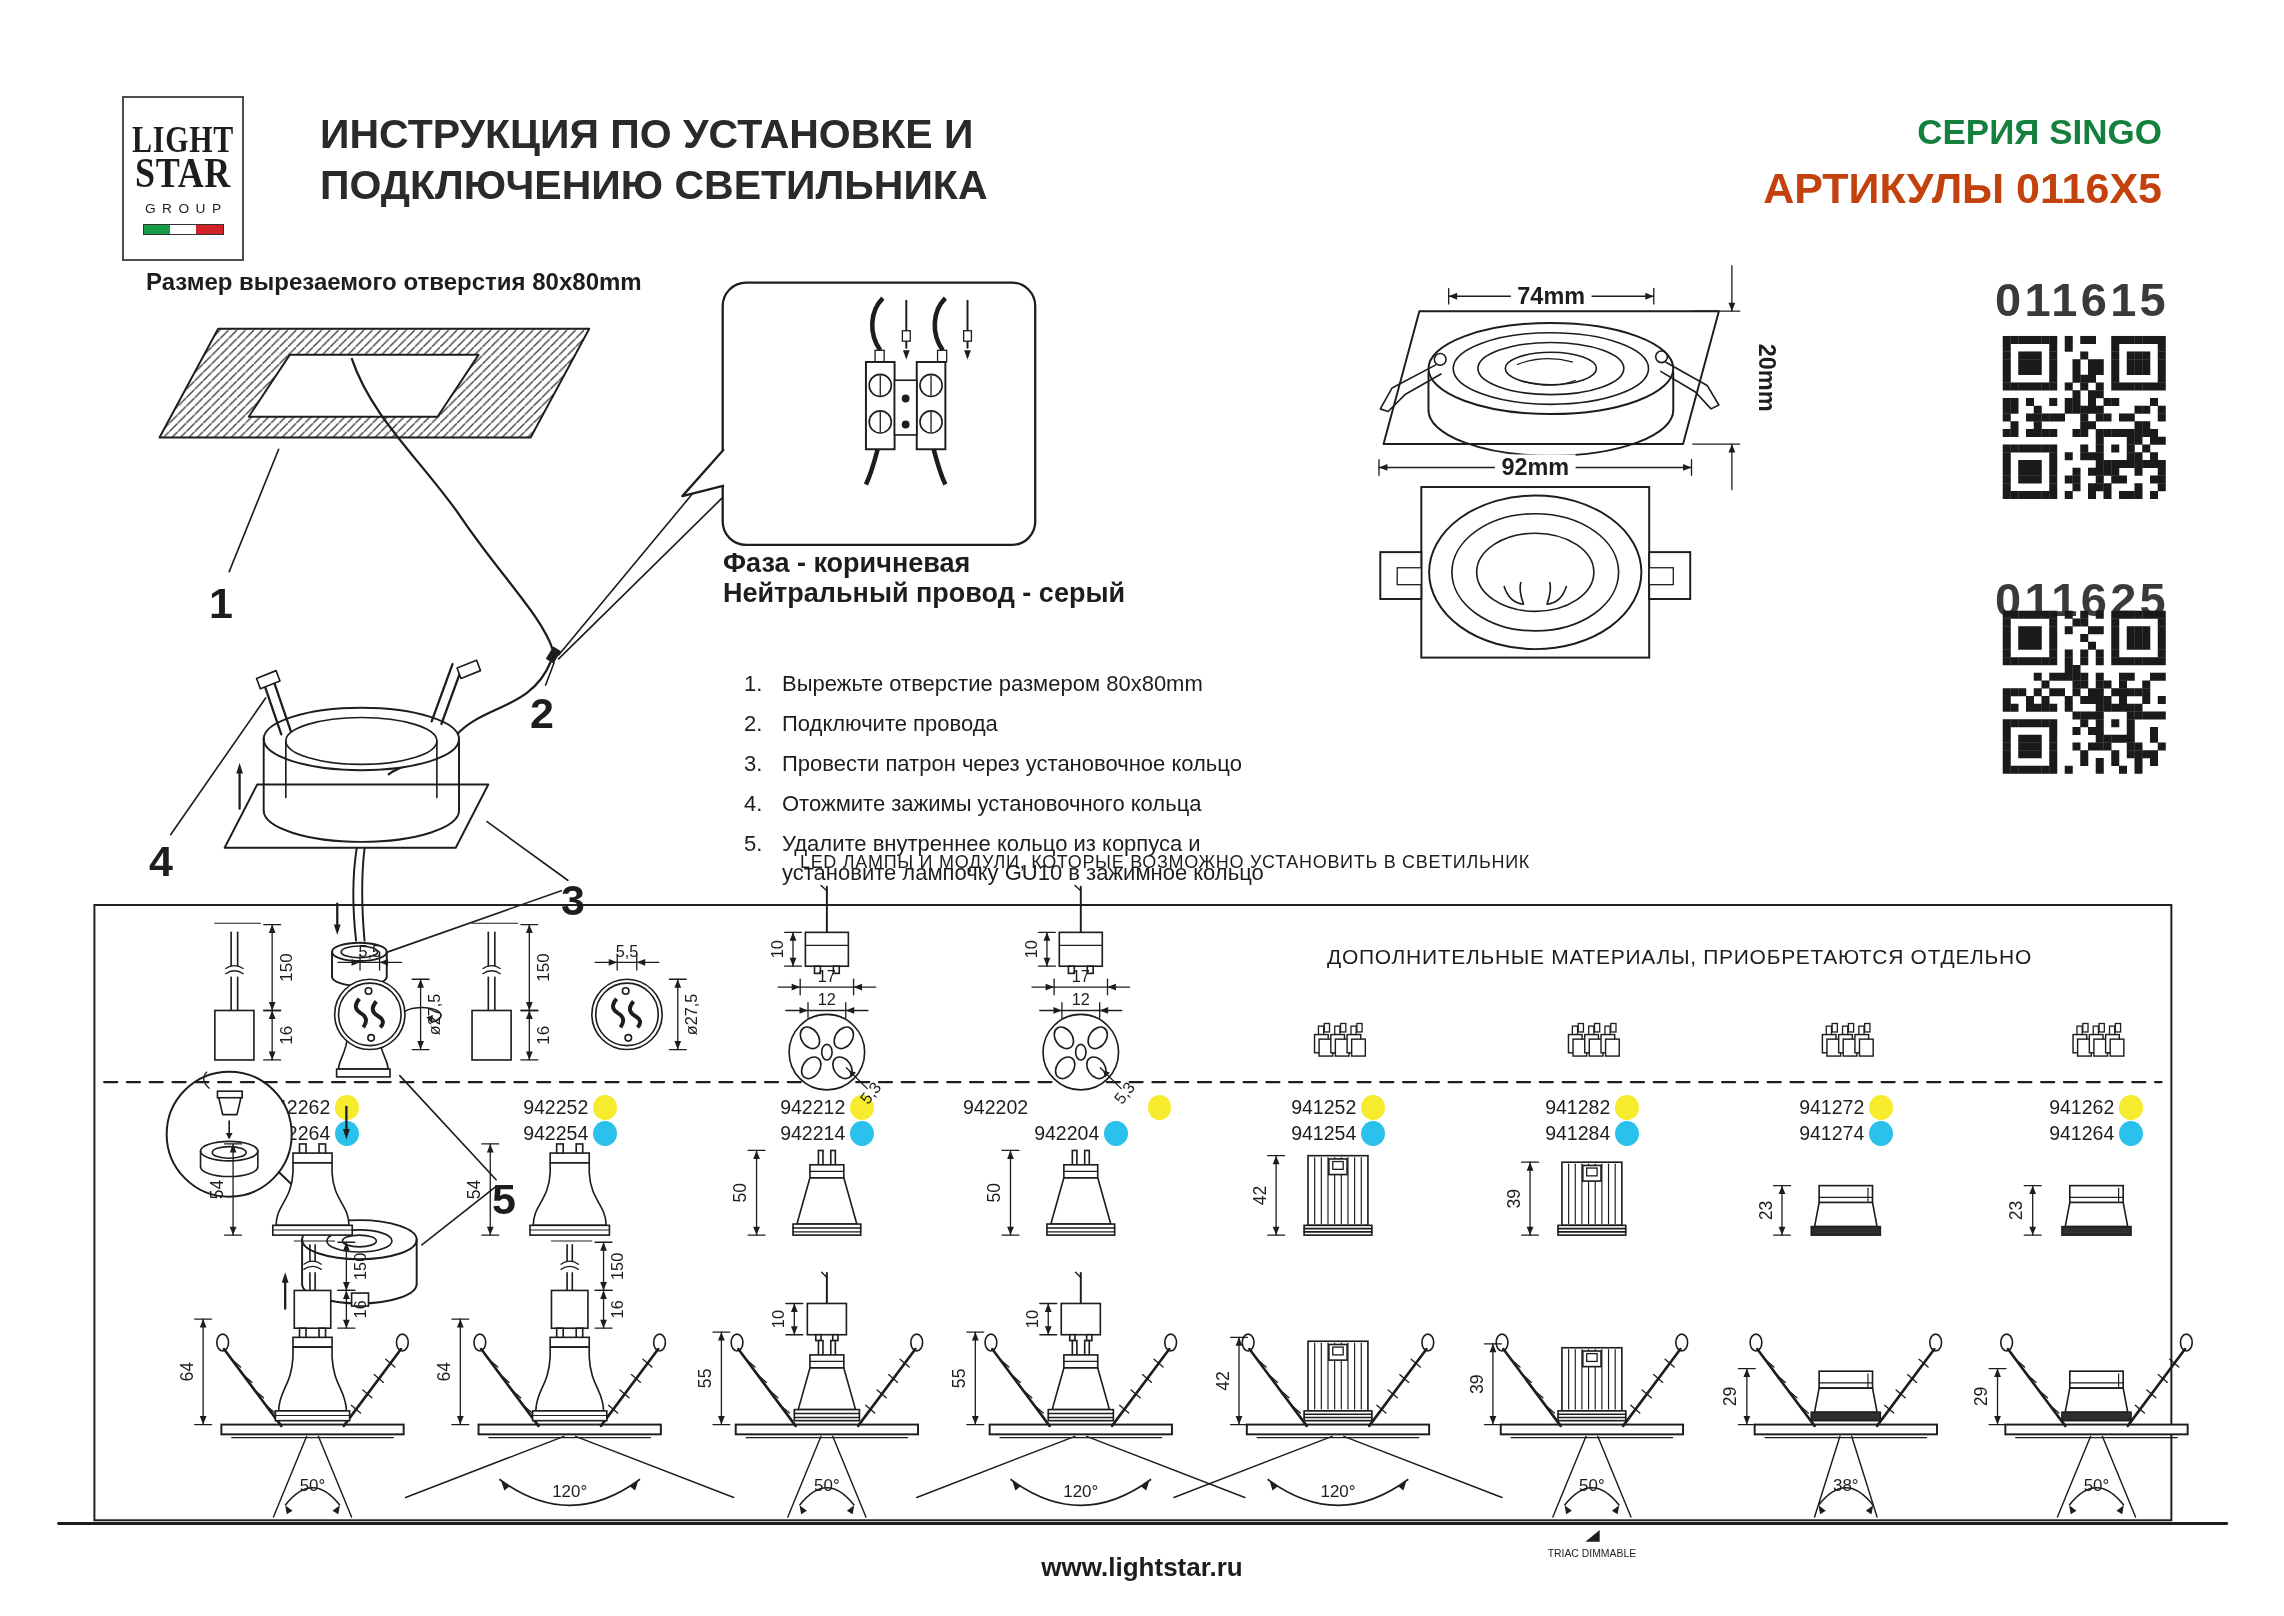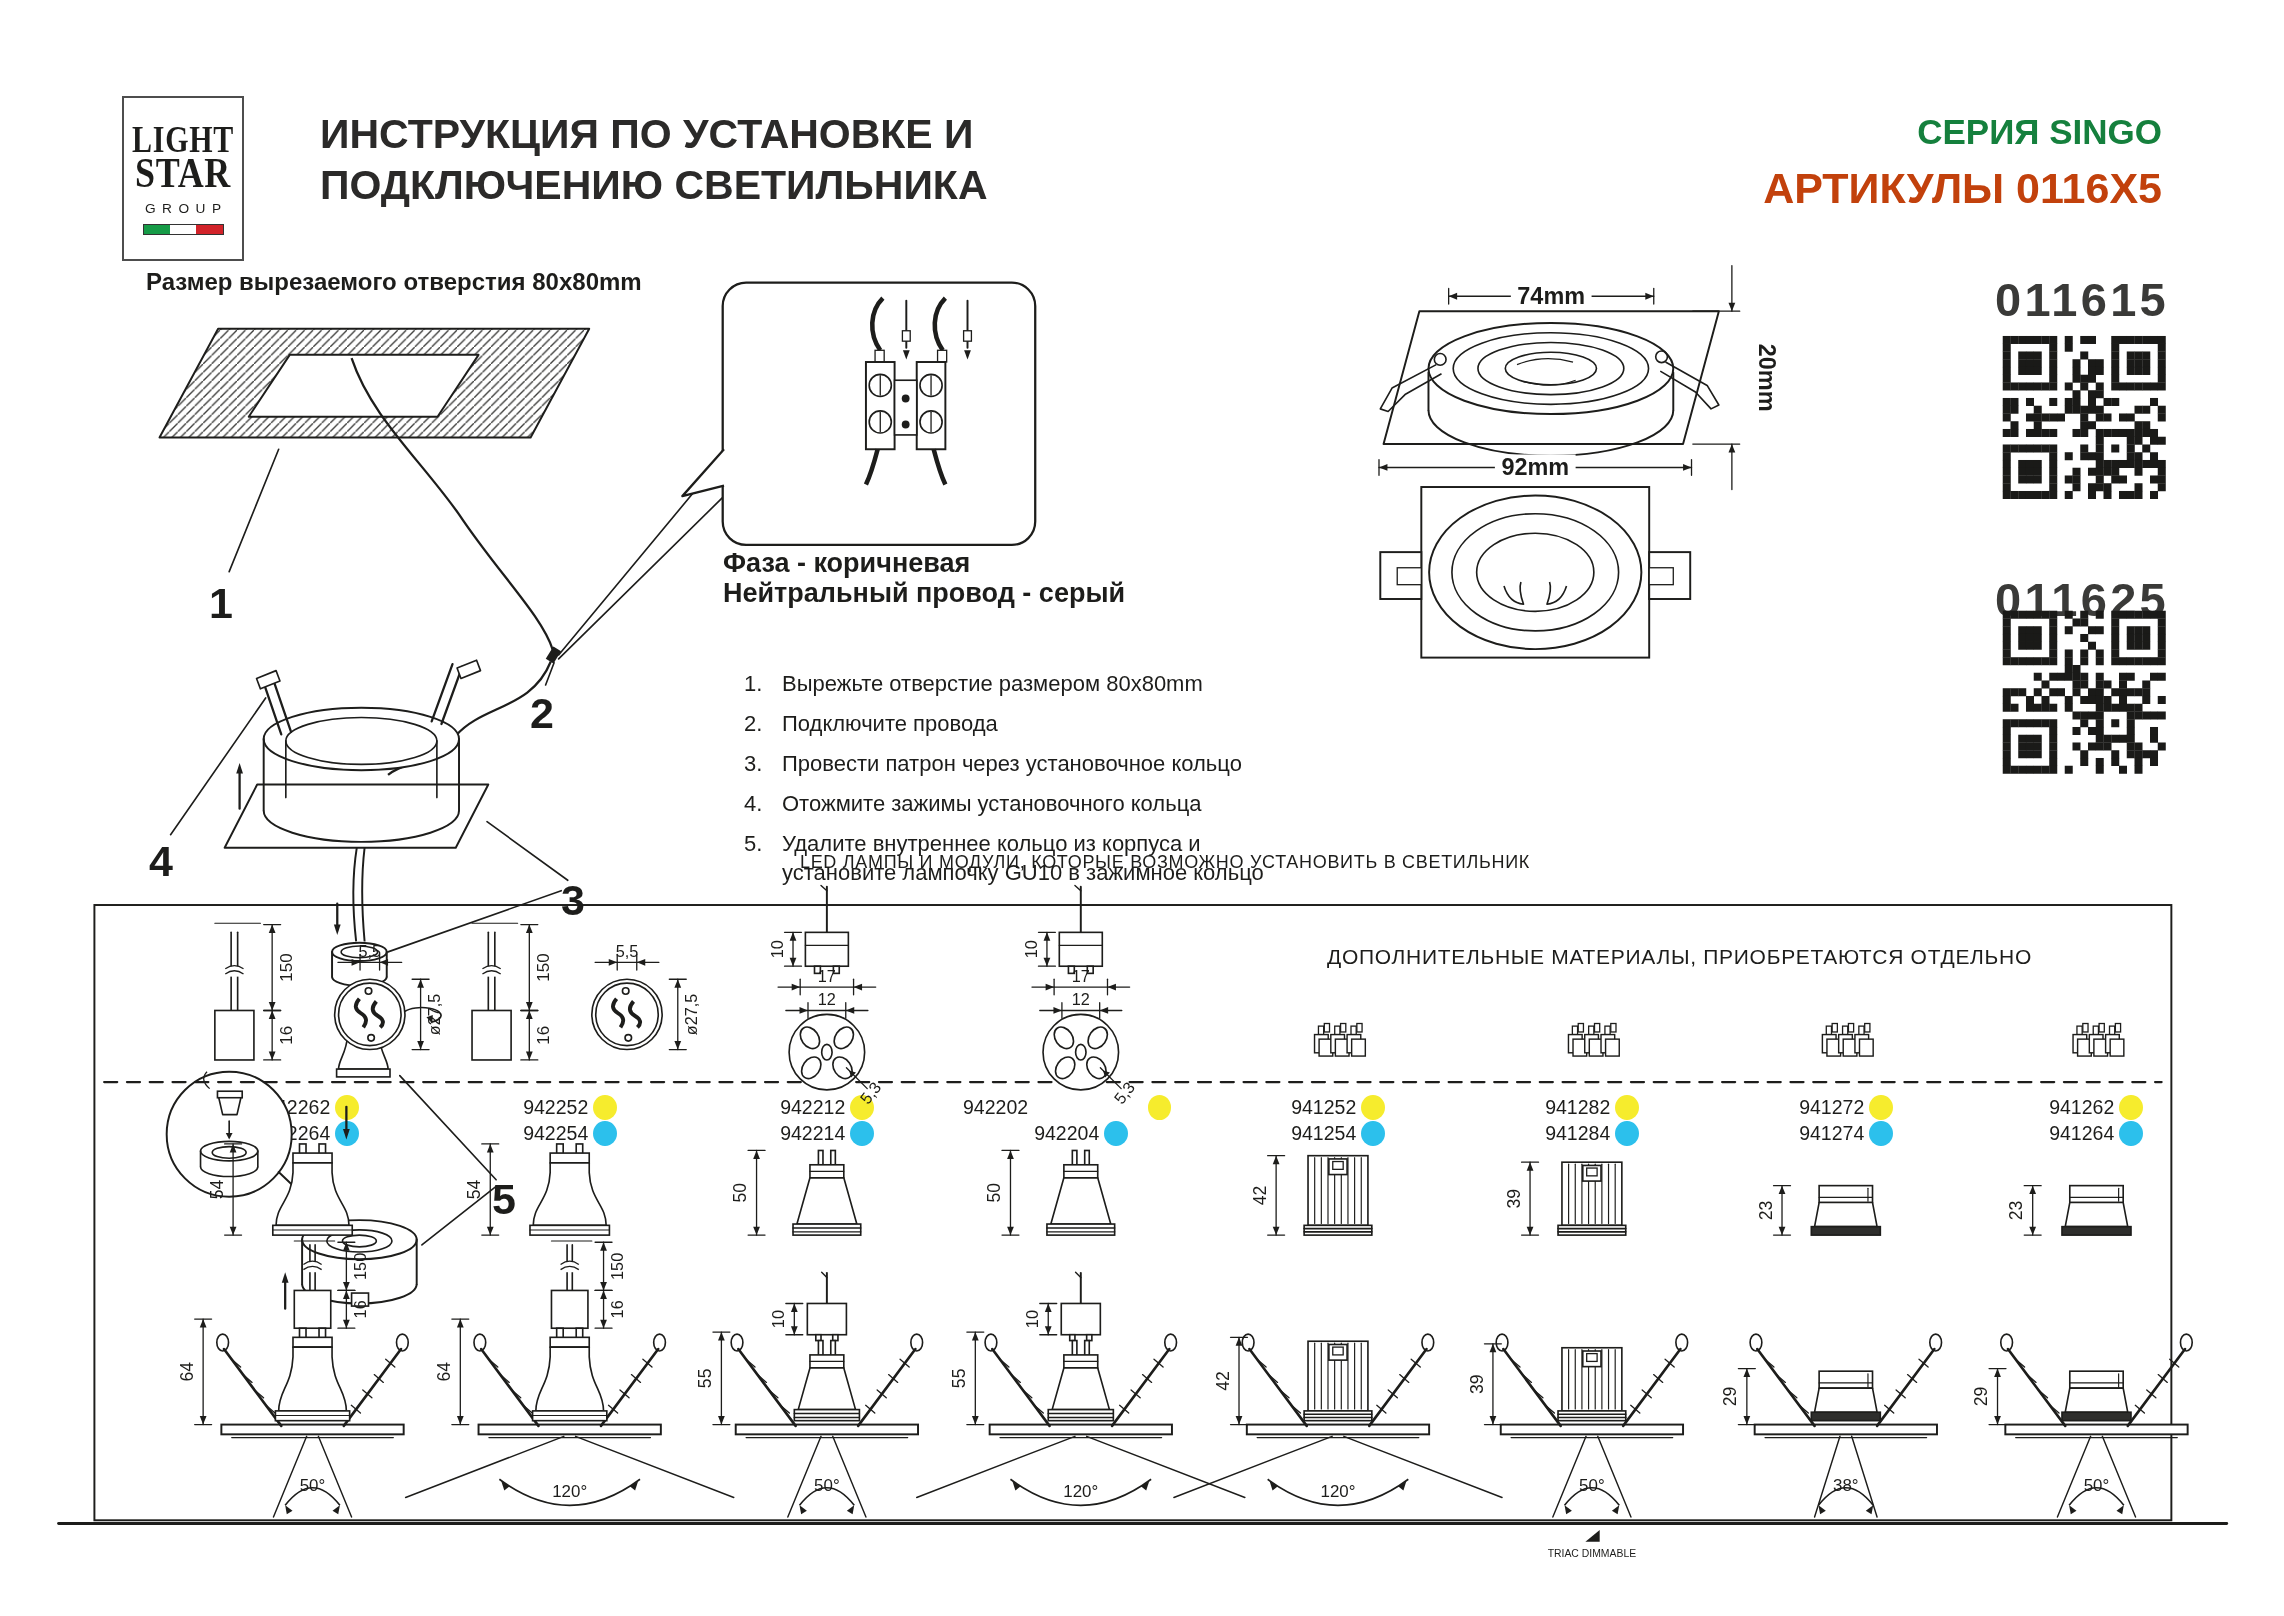--- a/index.html
+++ b/index.html
@@ -164,20 +164,21 @@
       <div class="abs pn-row" style="left: 1992px; top: 1095px; width: 208px;">
         <span class="pn-num">941262</span>
         <span class="pn-dot" style="background: rgb(246, 236, 45);"></span>
       </div>
       <div class="abs pn-row" style="left: 1992px; top: 1121px; width: 208px;">
         <span class="pn-num">941264</span>
         <span class="pn-dot" style="background: rgb(44, 192, 236);"></span>
       </div>
     </div>
 
+  <div class="abs footer-url ctr">www.lightstar.ru</div>
 
   <svg id="art" width="2284" height="1616" viewBox="0 0 3508 2482">
     <defs>
       <pattern id="hatch" width="13" height="13" patternUnits="userSpaceOnUse">
         <path d="M0,13 L13,0" stroke="#3a3a38" stroke-width="2" fill="none"></path>
       </pattern>
     </defs>
     <g id="g-install">
         <path d="M335,505 L905,505 L815,672 L245,672 Z" fill="url(#hatch)" stroke="#1d1d1b" stroke-width="3" stroke-linejoin="round"></path>
         <path d="M445,545 L735,545 L672,640 L382,640 Z" fill="#fff" stroke="#1d1d1b" stroke-width="3" stroke-linejoin="round"></path>

